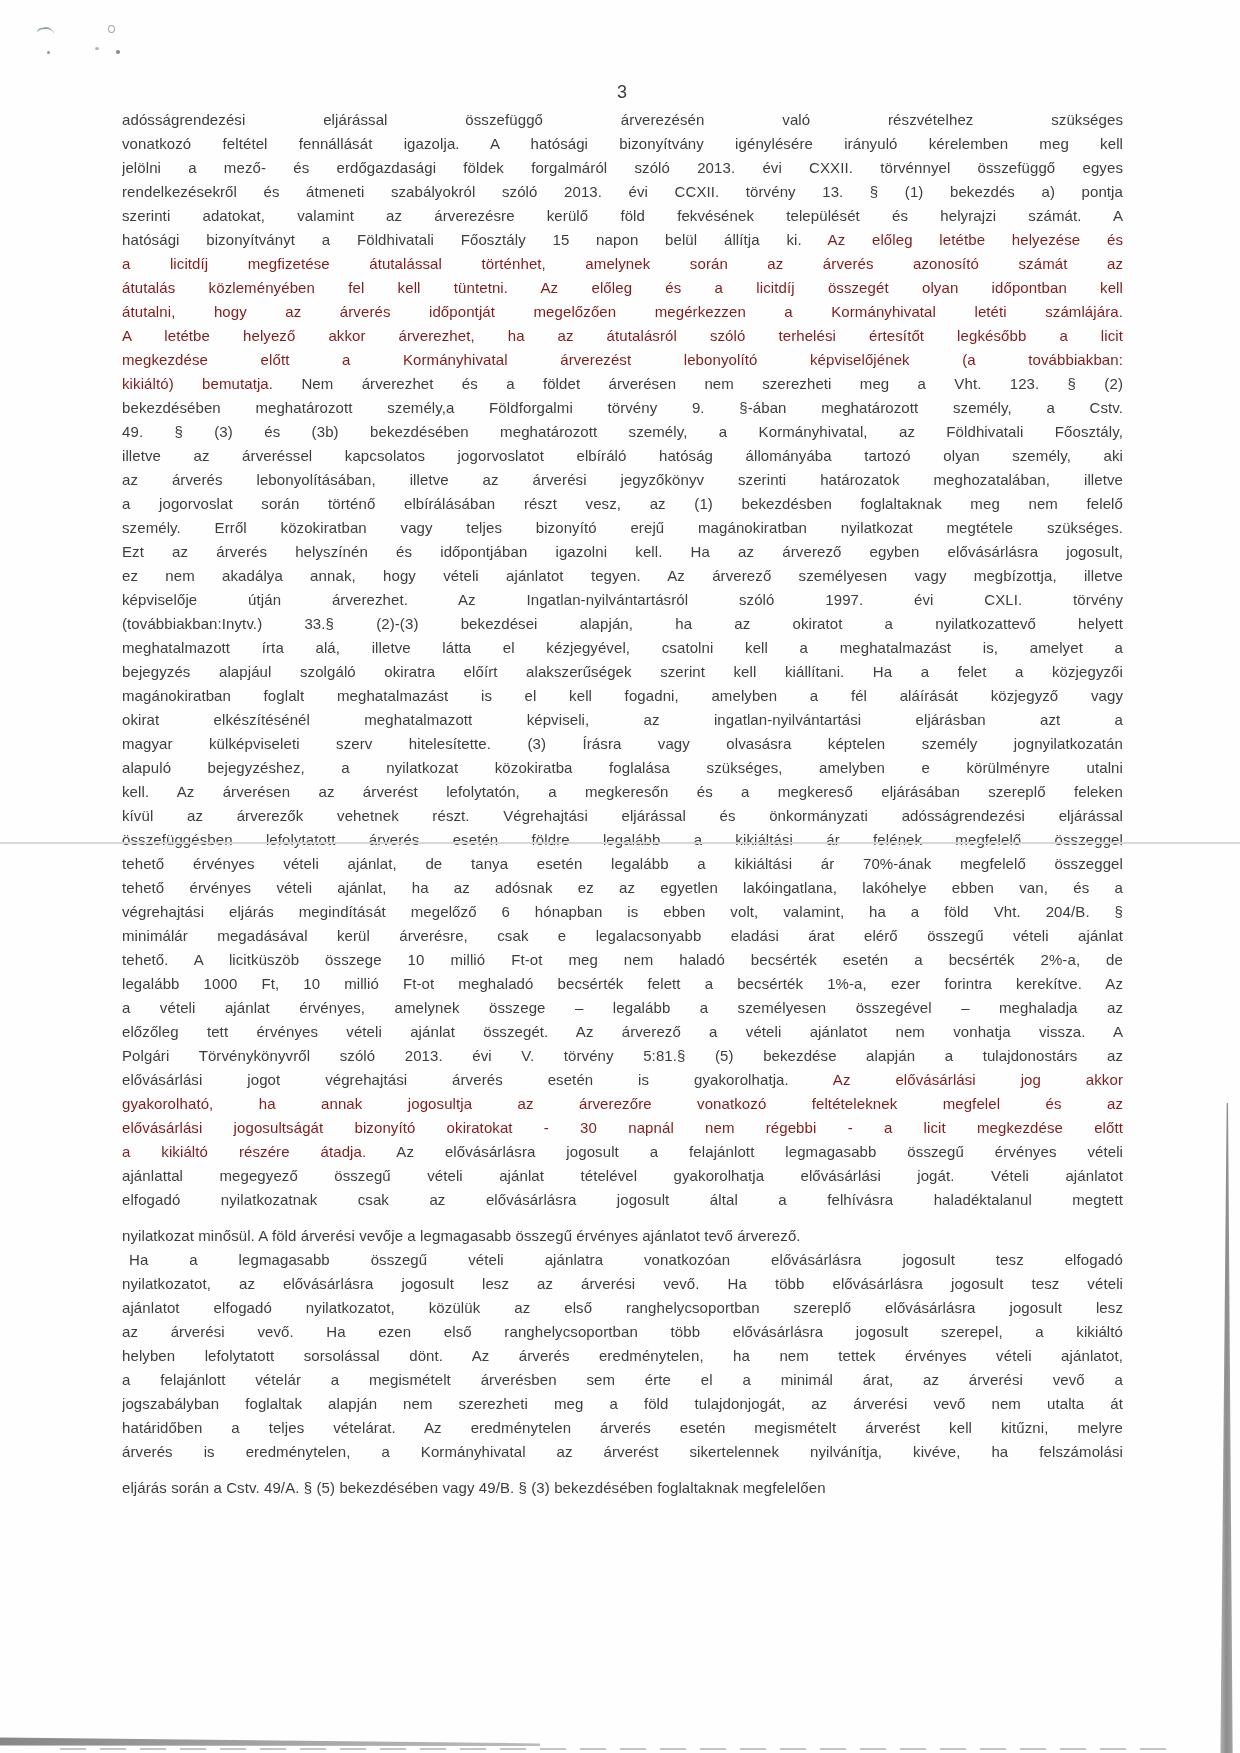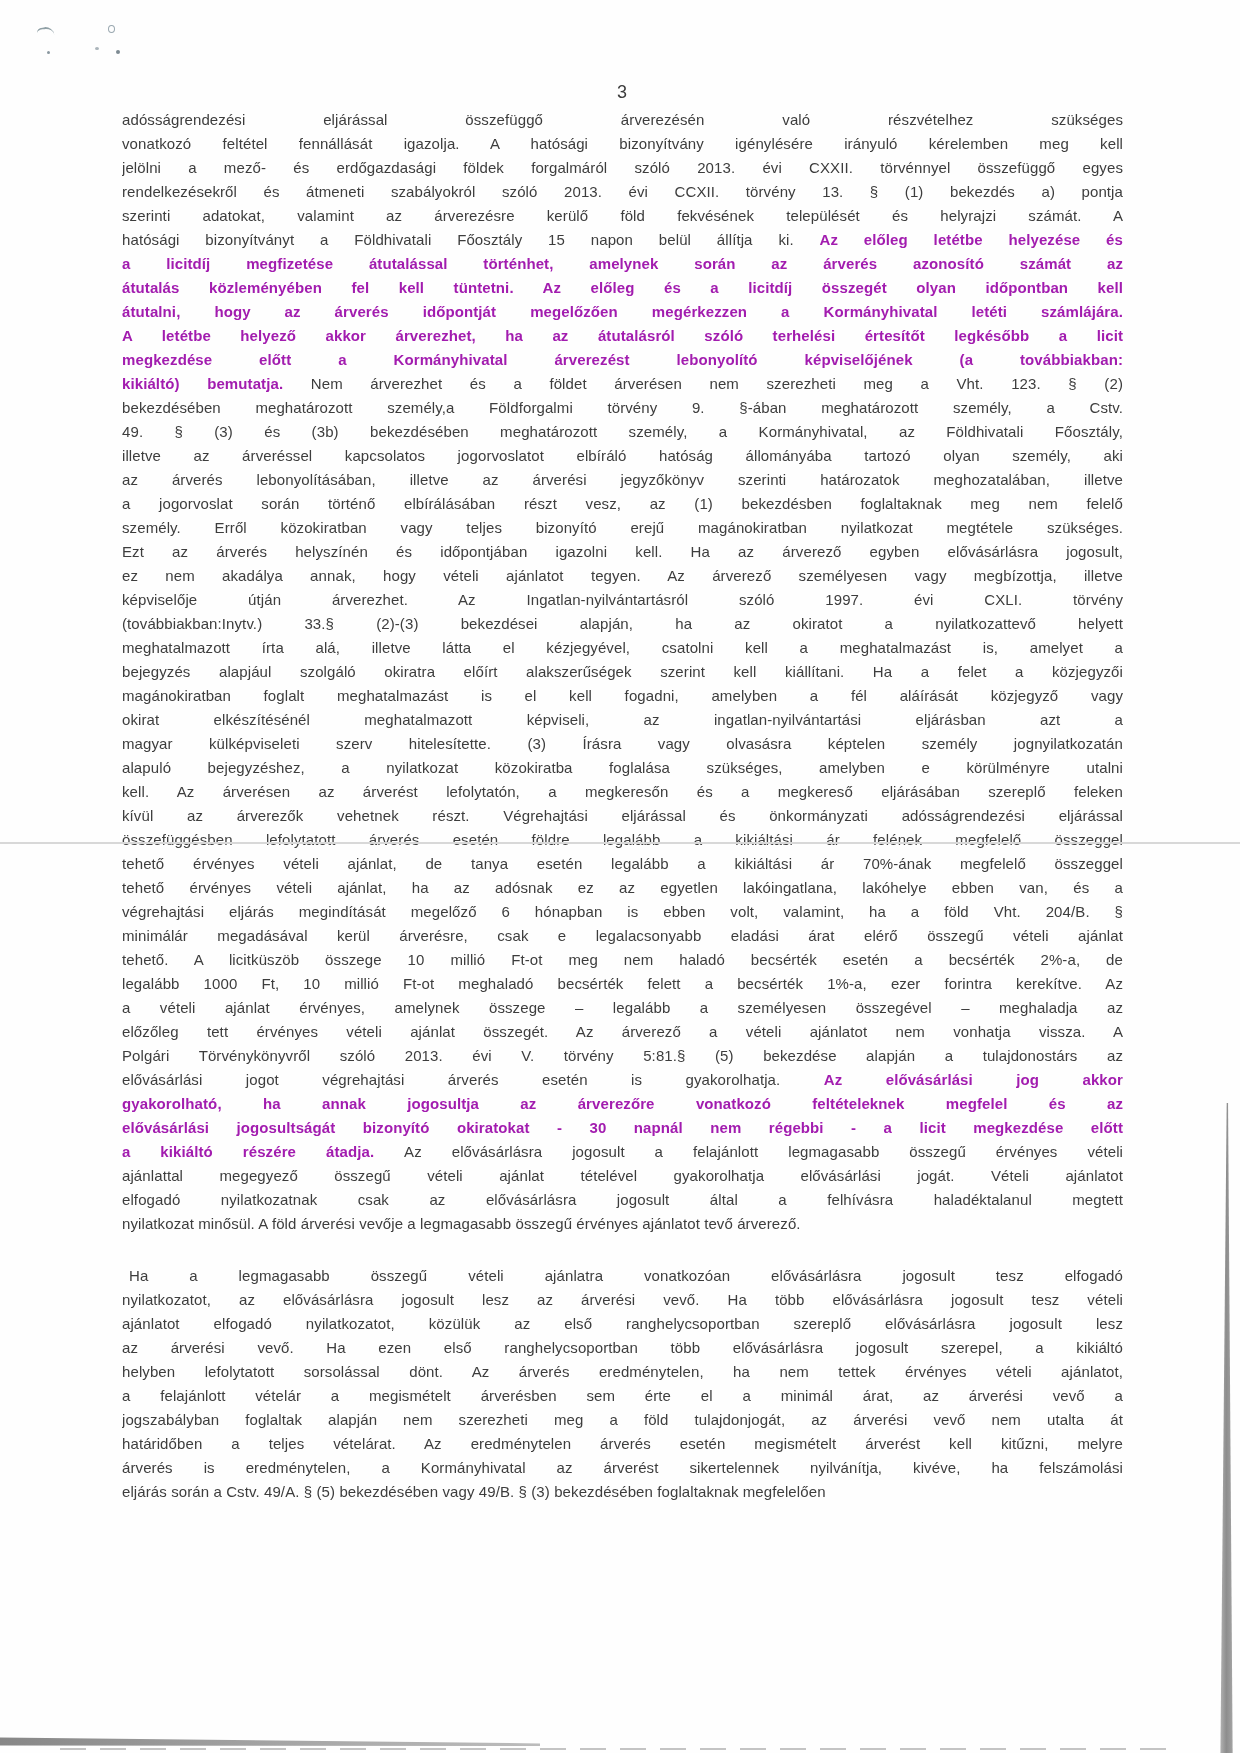--- a/index.html
+++ b/index.html
@@ -40,28 +40,28 @@
   }
   .line {
     height: 24px;
     line-height: 24px;
     text-align: justify;
     text-align-last: justify;
     overflow: hidden;
   }
   .line.flush {
     text-align-last: left;
+    margin-top: 12px;
   }
   .line.indent {
     padding-left: 7px;
-    margin-top: 28px;
   }
   .line b {
-    font-weight: bold;
-    color: #a21caf;
+    font-weight: normal;
+    color: #7f1d1d;
   }
   
   .hline-artifact {
     position: absolute;
     left: 0;
     top: 842px;
     width: 1240px;
     height: 2px;
     background: #d8d8d8;
   }

